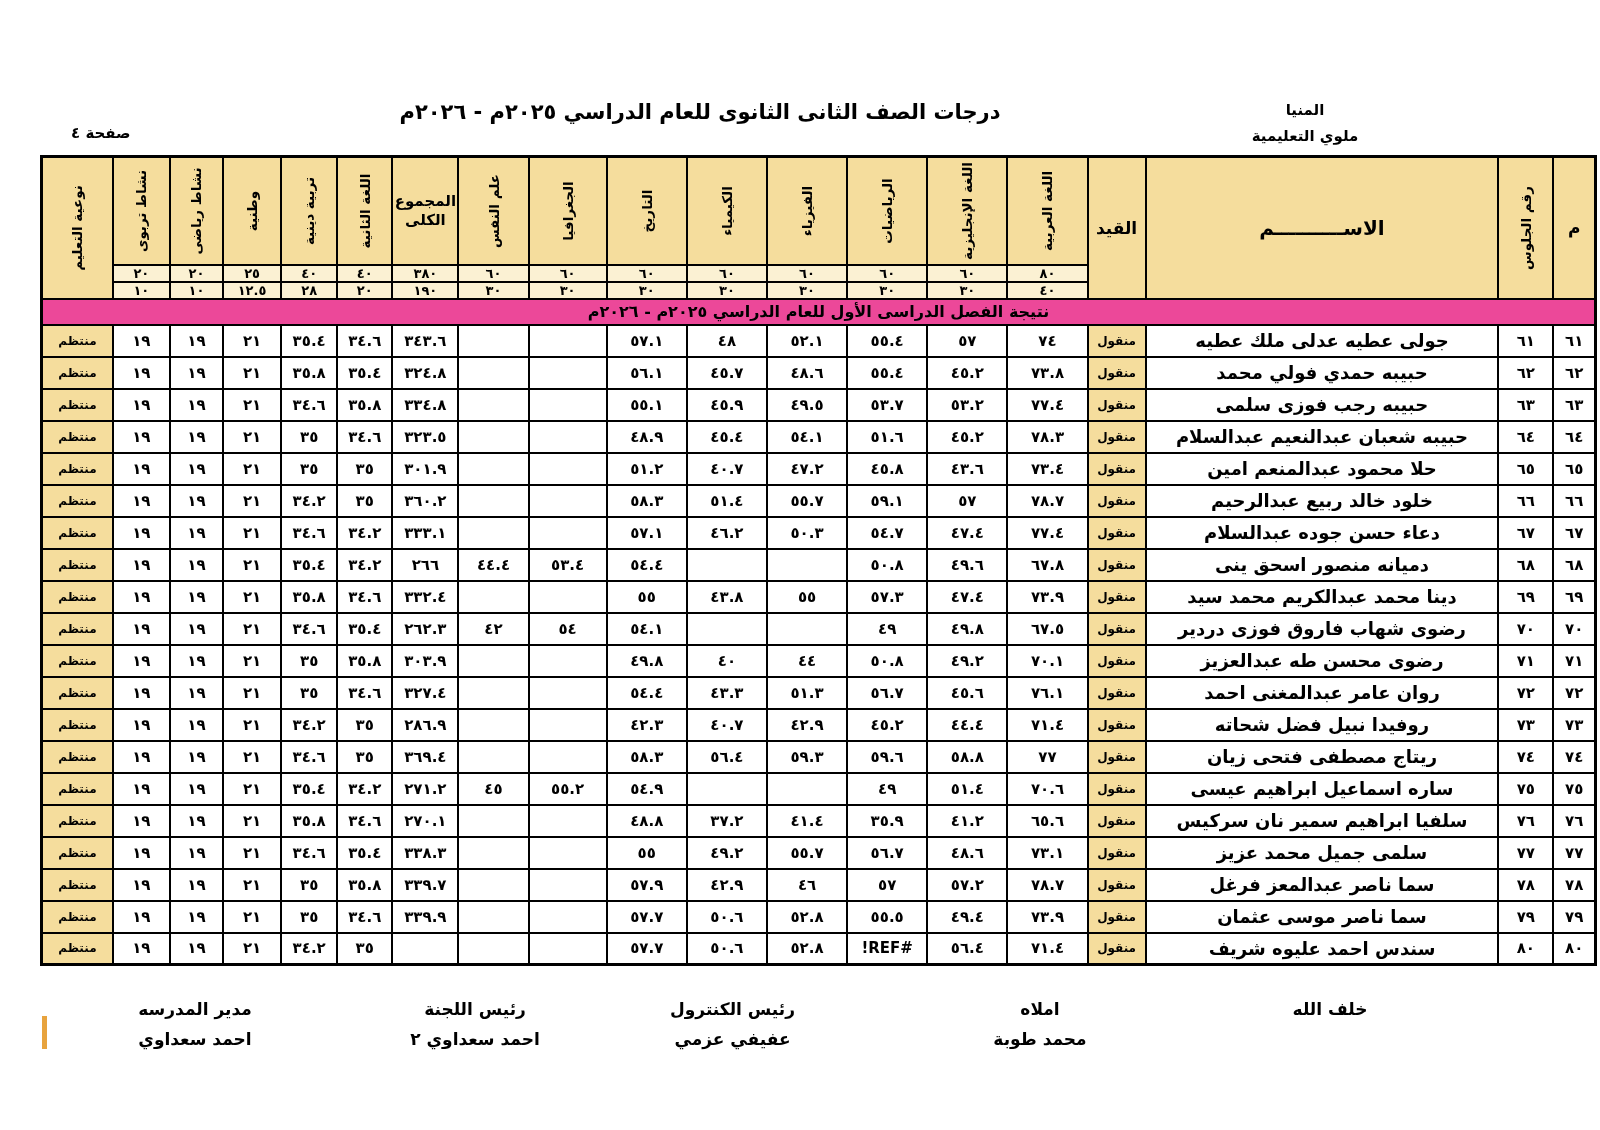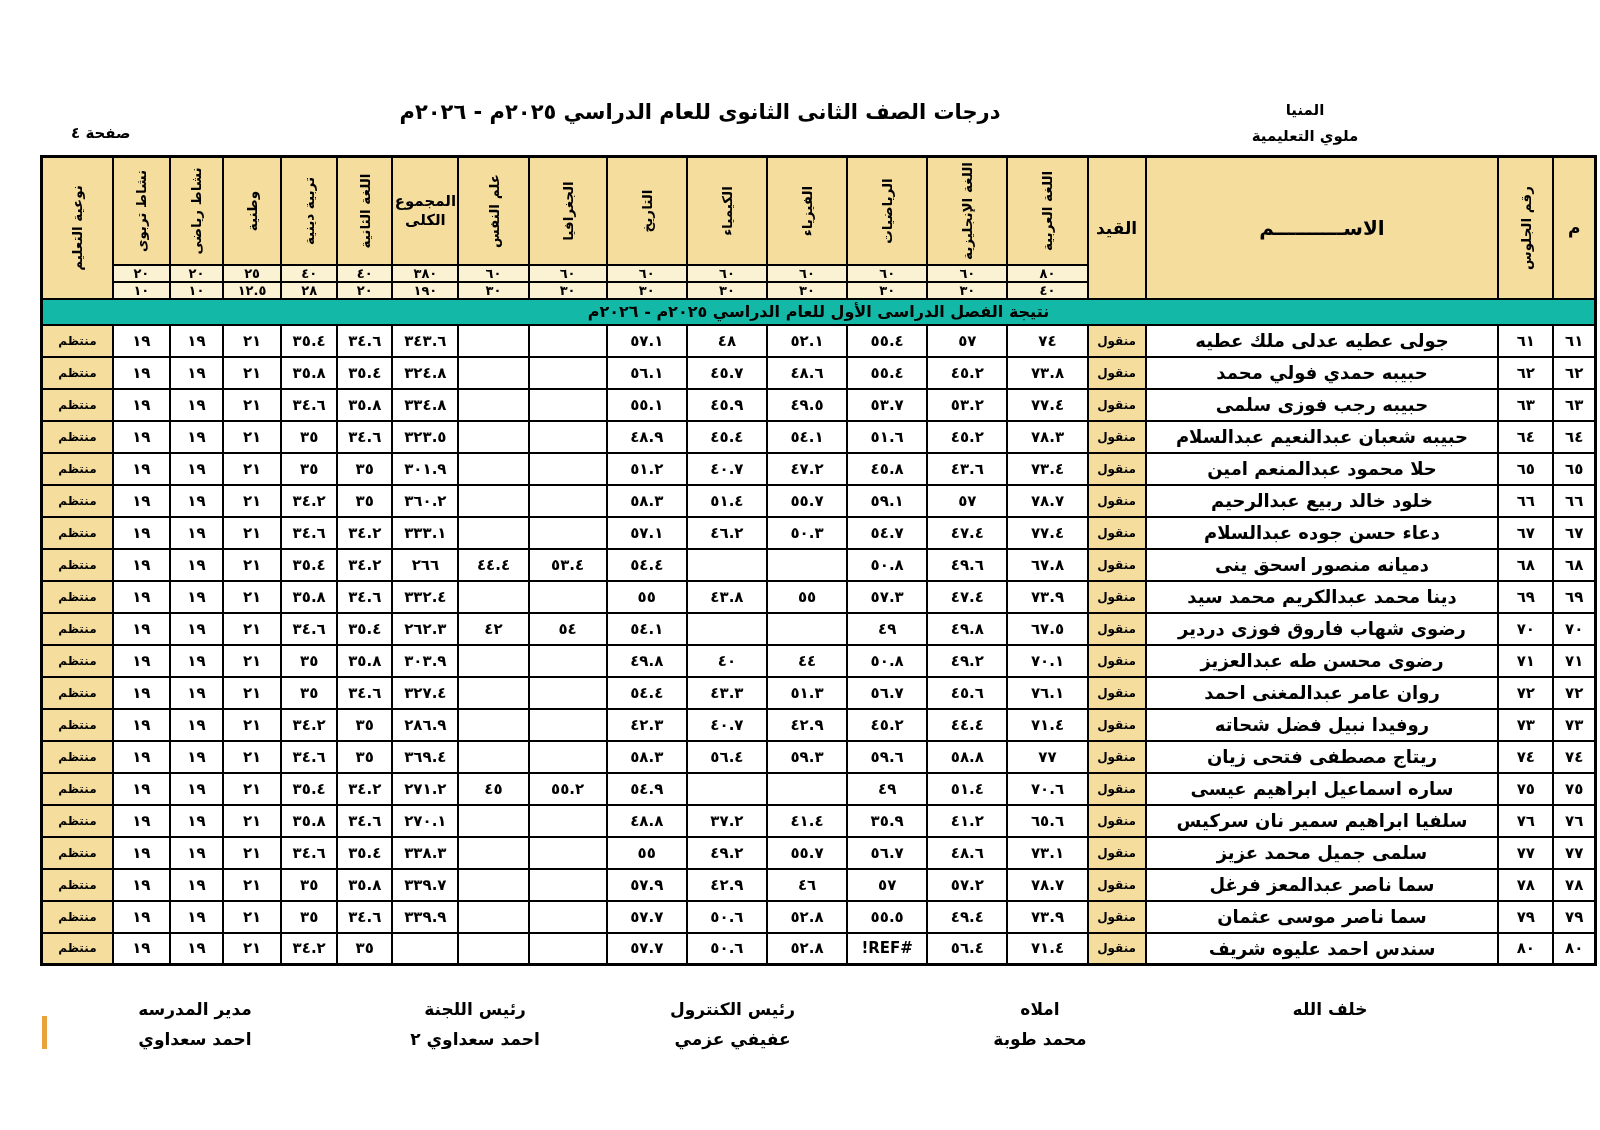--- a/index.html
+++ b/index.html
@@ -39,21 +39,21 @@
   .vcell { height: 108px; position: relative; }
   .vtext {
     position: absolute; left: 50%; top: 50%;
     transform: translate(-50%,-50%) rotate(-90deg);
     white-space: nowrap; font-size: 13.5px; direction: rtl;
   }
   .limit {
     background: #FBF1D3; color: #2222AA;
     height: 16px; font-size: 13px;
   }
-  .band { background: #14b8a6; height: 26px; font-size: 16px; }
+  .band { background: #ec4899; height: 26px; font-size: 16px; }
   .grades tbody td { background: #ffffff; height: 32px; font-size: 15px; }
   .grades tbody td.tan { background: #F5DD9D; font-size: 12px; }
   .grades tbody td.cname { font-size: 18px; }
   .hdr-wrap { font-size: 15px; line-height: 19px; margin-left: 24px; }
 
   .footer-sig {
     position: absolute; text-align: center; font-weight: bold;
     font-size: 17px; line-height: 30px; direction: rtl;
   }
   .orange-tick {

